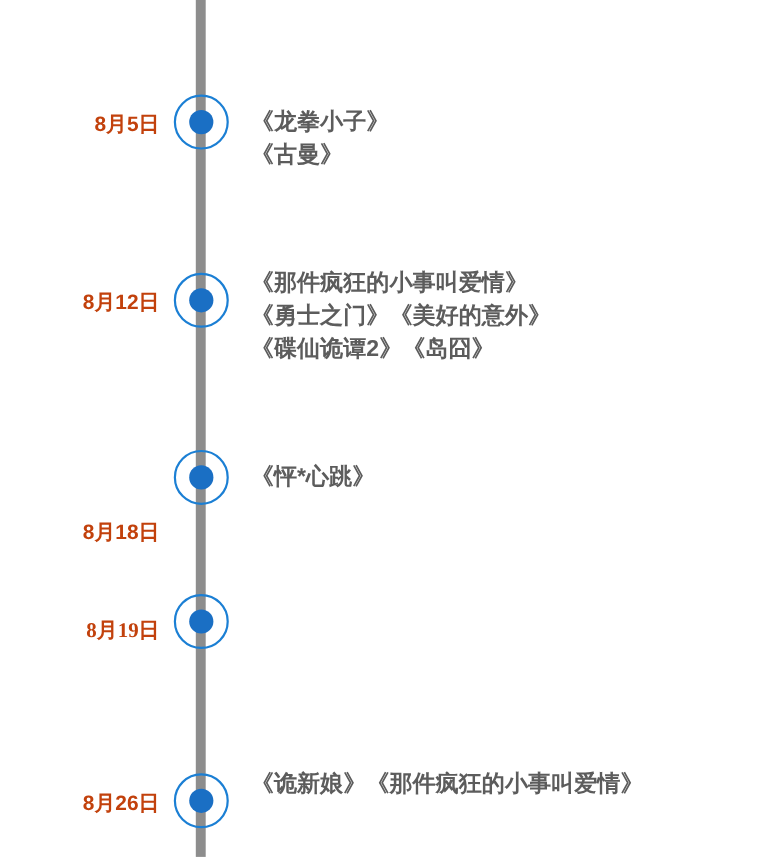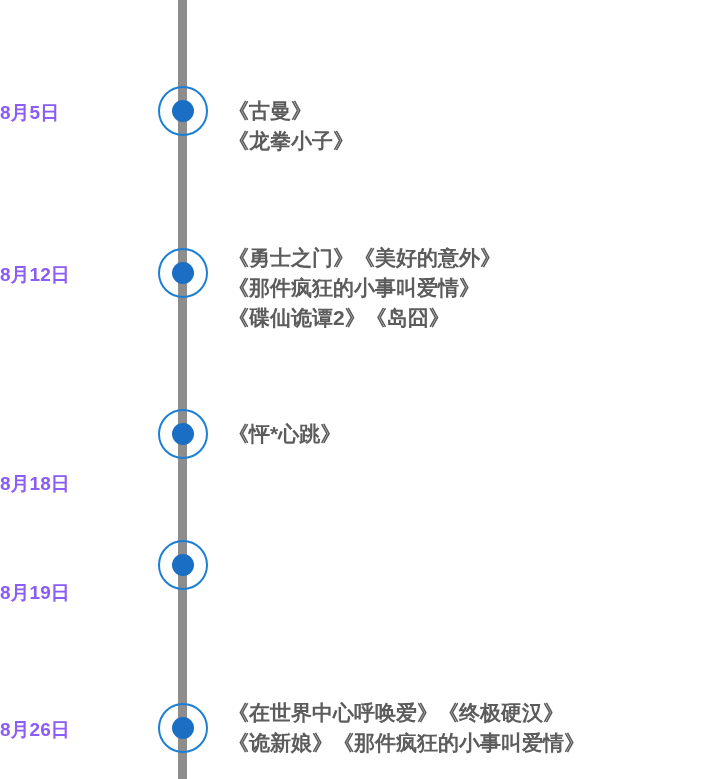--- a/index.html
+++ b/index.html
@@ -29,24 +29,24 @@
   
   .tl-entry {
     position: absolute;
     left: 0;
     width: 702px;
   }
   .tl-date {
     position: absolute;
     left: 0;
     width: 145px;
-    text-align: left;
+    text-align: right;
     font-size: 19px;
     font-weight: bold;
-    color: #8b5cf6;
+    color: #c2410c;
     letter-spacing: 0px;
     white-space: nowrap;
   }
   .tl-marker {
     position: absolute;
     left: 158px;
     width: 50px;
     height: 50px;
   }
   .tl-ring {
@@ -90,64 +90,63 @@
 
   <div id="axis-line"></div>
 
   <div class="tl-entry" style="top:0px;">
     <div class="tl-date" style="top:100px;">8月5日</div>
     <div class="tl-marker" style="top:86px;">
       <div class="tl-ring"></div>
       <div class="tl-dot"></div>
     </div>
     <div class="tl-titles" style="top:96px;">
+      <span class="tl-title-line">《龙拳小子》</span>
       <span class="tl-title-line">《古曼》</span>
-      <span class="tl-title-line">《龙拳小子》</span>
     </div>
   </div>
 
   <div class="tl-entry" style="top:0px;">
     <div class="tl-date" style="top:262px;">8月12日</div>
     <div class="tl-marker" style="top:248px;">
       <div class="tl-ring"></div>
       <div class="tl-dot"></div>
     </div>
     <div class="tl-titles" style="top:243px;">
+      <span class="tl-title-line">《那件疯狂的小事叫爱情》</span>
       <span class="tl-title-line">《勇士之门》《美好的意外》</span>
-      <span class="tl-title-line">《那件疯狂的小事叫爱情》</span>
       <span class="tl-title-line">《碟仙诡谭2》《岛囧》</span>
     </div>
   </div>
 
   <div class="tl-entry" style="top:0px;">
     <div class="tl-date" style="top:423px;margin-top:48px;">8月18日</div>
     <div class="tl-marker" style="top:409px;">
       <div class="tl-ring"></div>
       <div class="tl-dot"></div>
     </div>
     <div class="tl-titles" style="top:419px;">
       <span class="tl-title-line">《怦*心跳》</span>
     </div>
   </div>
 
   <div class="tl-entry" style="top:0px;">
-    <div class="tl-date" style="top:580px;">8月19日</div>
+    <div class="tl-date" style="top:560px;font-family:Liberation Serif, serif;">8月19日</div>
     <div class="tl-marker" style="top:540px;">
       <div class="tl-ring"></div>
       <div class="tl-dot"></div>
     </div>
     <div class="tl-titles" style="top:535px;">
     </div>
   </div>
 
   <div class="tl-entry" style="top:0px;">
     <div class="tl-date" style="top:717px;">8月26日</div>
     <div class="tl-marker" style="top:703px;">
       <div class="tl-ring"></div>
       <div class="tl-dot"></div>
     </div>
     <div class="tl-titles" style="top:698px;">
-      <span class="tl-title-line">《在世界中心呼唤爱》《终极硬汉》</span>
       <span class="tl-title-line">《诡新娘》《那件疯狂的小事叫爱情》</span>
     </div>
   </div>
 
 </div>
 
 </body></html>

